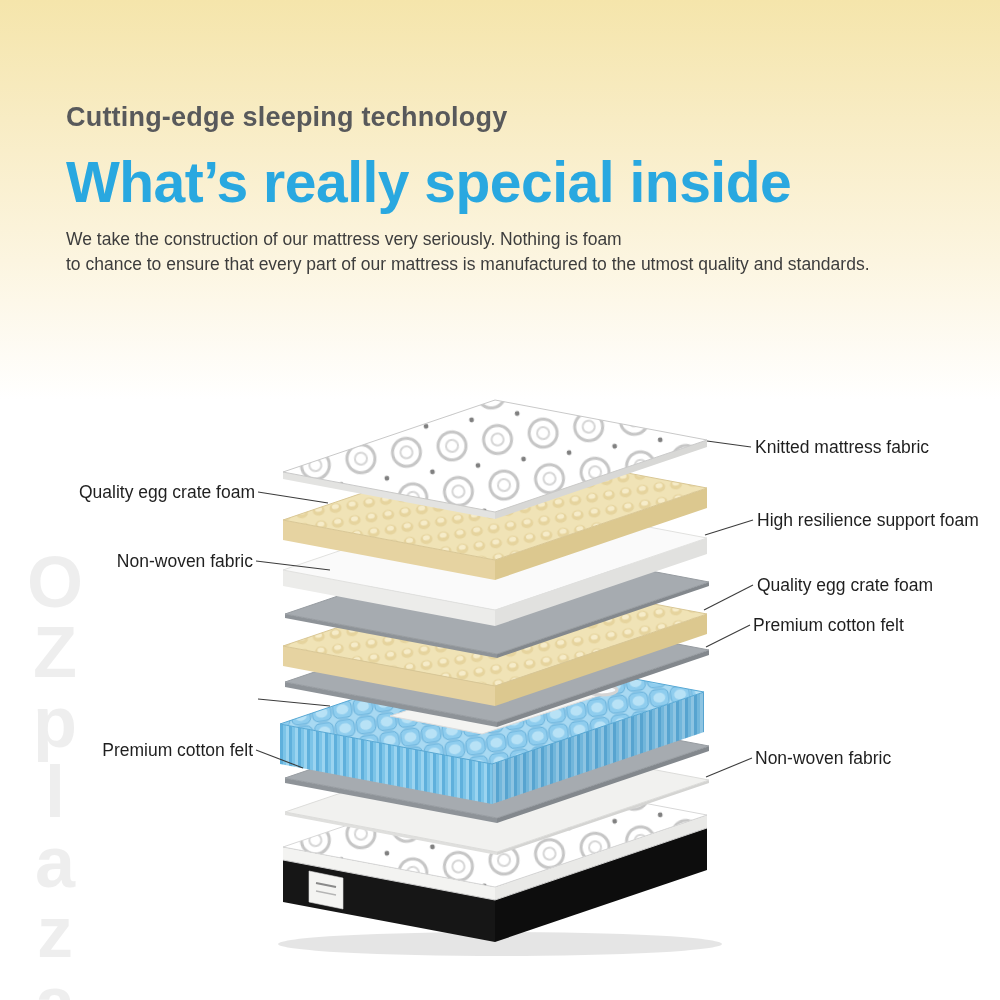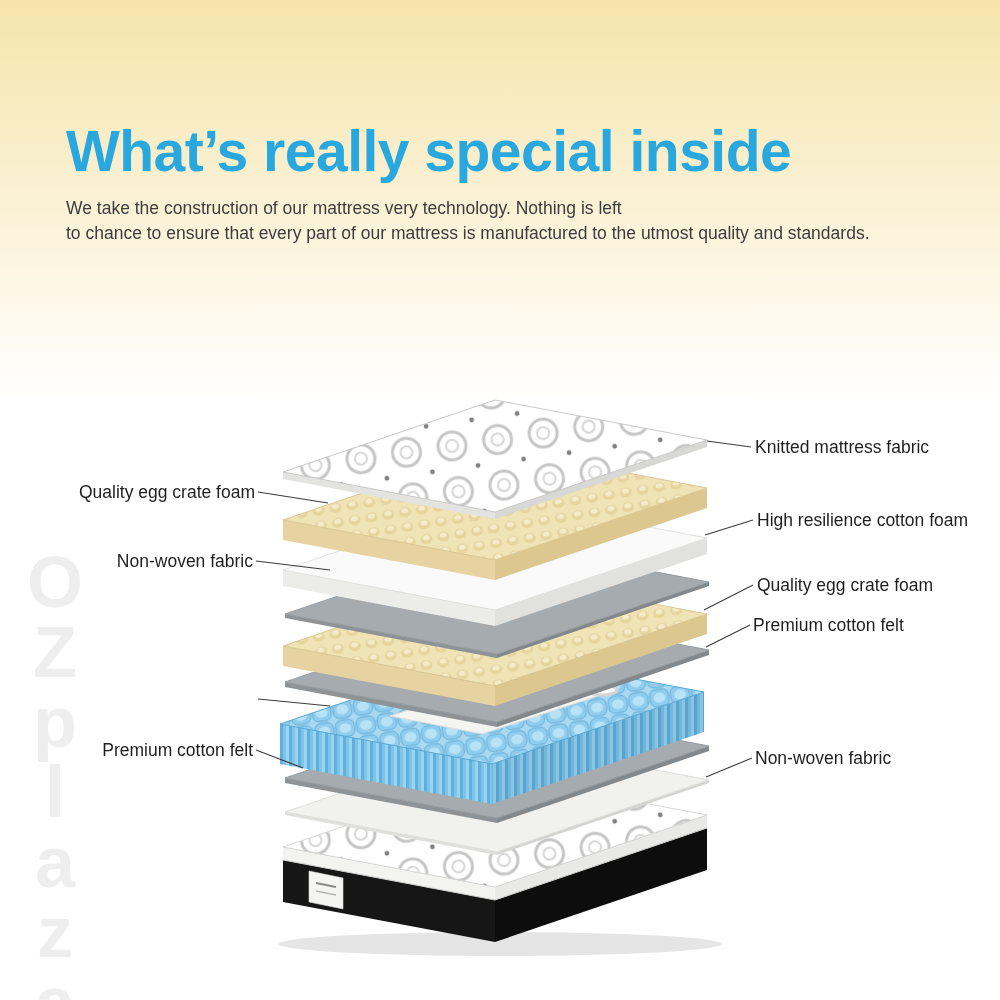--- a/index.html
+++ b/index.html
@@ -42,23 +42,24 @@
   .lbl-left { text-align:right; }
 </style>
 </head>
 <body>
 
 <div class="page">
 
   <div class="watermark">OZplaza</div>
 
   <div class="header">
+    <div class="eyebrow">Cutting-edge sleeping technology</div>
     <h1 class="title">What’s really special inside</h1>
     <p class="intro">
-      <span>We take the construction of our mattress very technology. Nothing is left</span><br>
+      <span>We take the construction of our mattress very seriously. Nothing is foam</span><br>
       <span>to chance to ensure that every part of our mattress is manufactured to the utmost quality and standards.</span>
     </p>
   </div>
 
   <svg class="diagram" viewBox="0 0 1000 1000">
     <defs>
       <pattern id="quilt" width="46" height="46" patternUnits="userSpaceOnUse" patternTransform="rotate(-8)">
         <rect width="46" height="46" fill="#ffffff"></rect>
         <circle cx="23" cy="23" r="14" fill="none" stroke="#c6c6c6" stroke-width="3"></circle>
         <circle cx="23" cy="23" r="6" fill="none" stroke="#d6d6d6" stroke-width="2"></circle>
@@ -177,18 +178,18 @@
       <line x1="750" y1="625" x2="706" y2="647"></line>
       <line x1="752" y1="758" x2="706" y2="777"></line>
     </g>
   </svg>
 
   <div class="lbl lbl-left" style="top:482px; right:745px;">Quality egg crate foam</div>
   <div class="lbl lbl-left" style="top:551px; right:747px;">Non-woven fabric</div>
   <div class="lbl lbl-left" style="top:740px; right:747px;">Premium cotton felt</div>
 
   <div class="lbl" style="top:437px; left:755px;">Knitted mattress fabric</div>
-  <div class="lbl" style="top:510px; left:757px;">High resilience cotton foam</div>
+  <div class="lbl" style="top:510px; left:757px;">High resilience support foam</div>
   <div class="lbl" style="top:575px; left:757px;">Quality egg crate foam</div>
   <div class="lbl" style="top:615px; left:753px;">Premium cotton felt</div>
   <div class="lbl" style="top:748px; left:755px;">Non-woven fabric</div>
 
 </div>
 
 </body></html>

